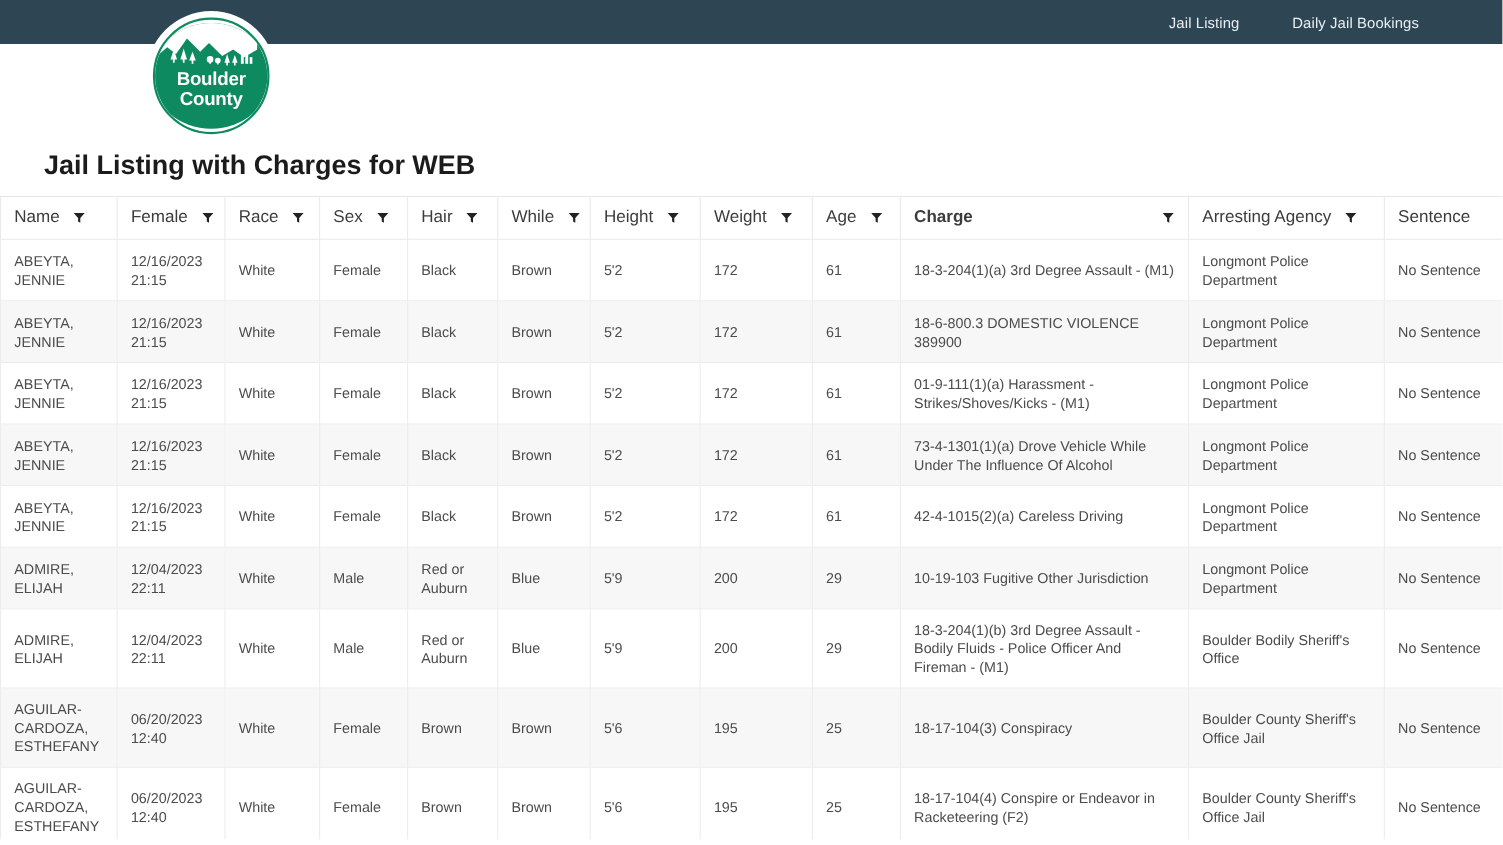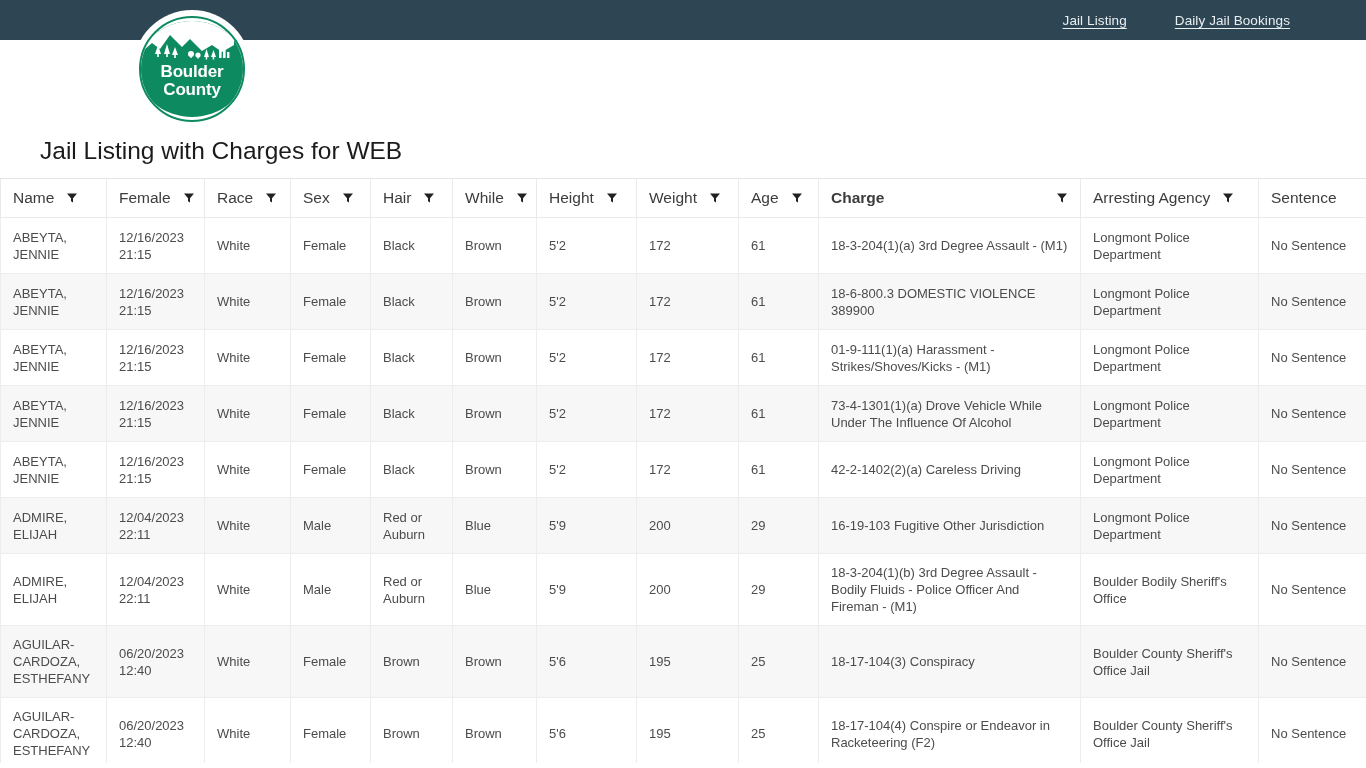--- a/index.html
+++ b/index.html
@@ -20,21 +20,20 @@
     display: flex;
     align-items: center;
     justify-content: flex-end;
     padding-right: 76px;
   }
   .nav-links { display: flex; align-items: center; gap: 48px; }
   .nav-link {
     color: #e9eef1;
     font-size: 13.5px;
     letter-spacing: .1px;
-    text-decoration: underline;
     text-underline-offset: 3px;
     text-decoration-thickness: 1px;
     cursor: pointer;
     white-space: nowrap;
   }
 
   
   .logo-wrap {
     position: absolute;
     left: 133px;
@@ -79,21 +78,21 @@
   }
 
   
   .header-space { height: 98px; background: #fff; }
 
   
   .page-title {
     margin: 0;
     padding: 0 0 0 40px;
     font-size: 24.5px;
-    font-weight: normal;
+    font-weight: bold;
     color: #1b1b1b;
     line-height: 26px;
     height: 30px;
   }
 
   
   .table-area {
     margin-top: 10px;
     overflow: hidden;
     height: 585px;
@@ -396,35 +395,35 @@
         <tr>
           <td>ABEYTA, JENNIE</td>
           <td>12/16/2023 21:15</td>
           <td>White</td>
           <td>Female</td>
           <td>Black</td>
           <td>Brown</td>
           <td>5'2</td>
           <td>172</td>
           <td>61</td>
-          <td>42-2-1402(2)(a) Careless Driving</td>
+          <td>42-4-1015(2)(a) Careless Driving</td>
           <td>Longmont Police Department</td>
           <td>No Sentence</td>
         </tr>
         <tr>
           <td>ADMIRE, ELIJAH</td>
           <td>12/04/2023 22:11</td>
           <td>White</td>
           <td>Male</td>
           <td>Red or Auburn</td>
           <td>Blue</td>
           <td>5'9</td>
           <td>200</td>
           <td>29</td>
-          <td>16-19-103 Fugitive Other Jurisdiction</td>
+          <td>10-19-103 Fugitive Other Jurisdiction</td>
           <td>Longmont Police Department</td>
           <td>No Sentence</td>
         </tr>
         <tr>
           <td>ADMIRE, ELIJAH</td>
           <td>12/04/2023 22:11</td>
           <td>White</td>
           <td>Male</td>
           <td>Red or Auburn</td>
           <td>Blue</td>

